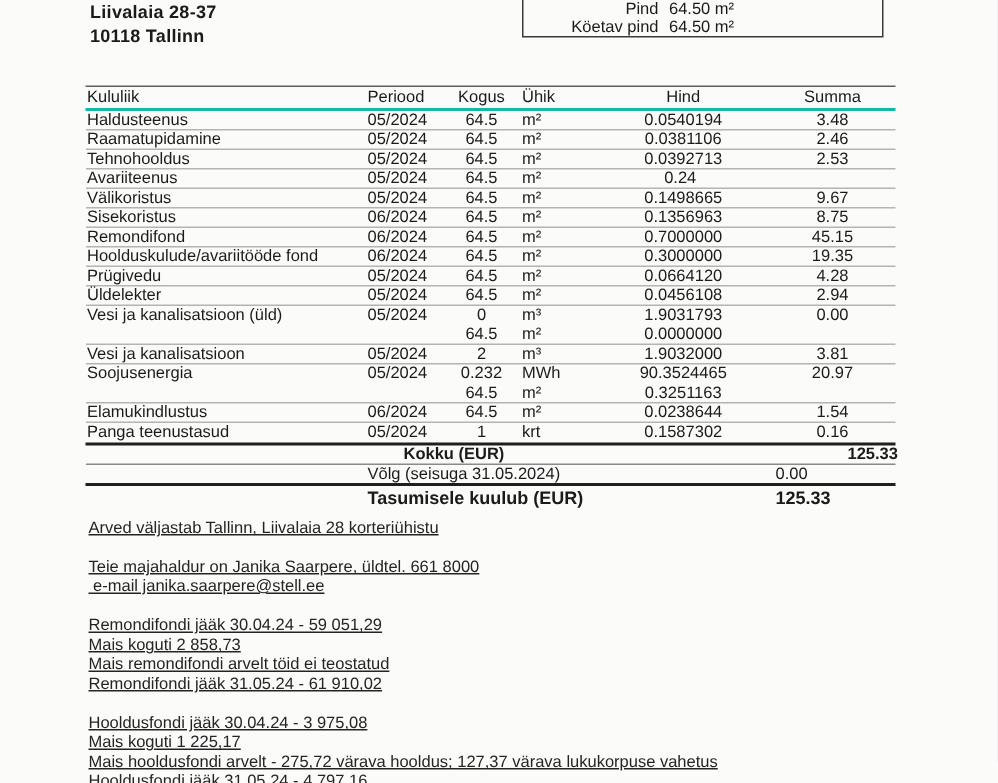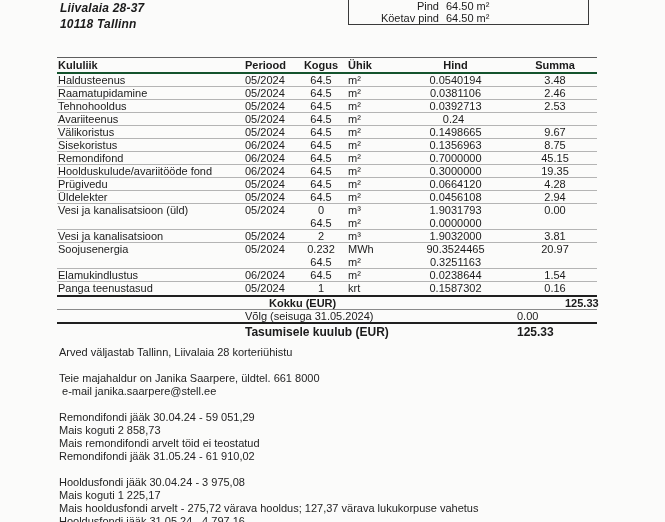--- a/index.html
+++ b/index.html
@@ -3,21 +3,21 @@
 <meta charset="utf-8">
 <style>
   html,body { margin:0; padding:0; background:#e9e9e9; }
   .page {
     position:relative; width:665px; height:522px; margin:0 auto;
     background:#fbfbfa; overflow:hidden;
     font-family:"Liberation Sans", sans-serif; color:#1b1b1b;
   }
 
   
-  .address { position:absolute; left:60px; top:1px; font-weight:bold; font-size:12px; line-height:15.5px; letter-spacing:.2px;font-style:italic; }
+  .address { position:absolute; left:60px; top:1px; font-weight:bold; font-size:12px; line-height:15.5px; letter-spacing:.2px; }
 
   
   .info-box {
     position:absolute; left:348px; top:-12px; width:241px; height:37px;
     border:1px solid #3a3a3a; box-sizing:border-box; padding-top:12px;
     font-size:11px; line-height:11.5px; background:#fbfbfa;
   }
   .info-row { display:flex; }
   .info-label { width:90px; text-align:right; }
   .info-value { margin-left:7px; }
@@ -26,40 +26,40 @@
   .table { position:absolute; left:57px; top:57px; width:540px; font-size:11px; }
   .tline {
     display:grid;
     grid-template-columns:188px 55px 42px 6px 46px 123px 80px;
     height:13px; line-height:13px; white-space:nowrap;
   }
   .c-kululiik { padding-left:1px; }
   .c-kogus, .c-hind, .c-summa { text-align:center; }
   .c-summa { padding-right:4px; box-sizing:border-box; }
   .thead {
-    border-top:1px solid #5e5e5e; border-bottom:2px solid #14532d;
-    font-weight:bold;
+    border-top:1px solid #5e5e5e; border-bottom:2px solid #14b8a6;
+    font-weight:normal;
   }
   .thead .tline { height:14px; line-height:14px; }
   .trow { box-shadow: inset 0 -1px 0 #b4b4b4; }
   .trow:last-child { box-shadow:none; }
 
   .totals { border-top:2px solid #1f1f1f; }
   .trow-total {
     display:grid; grid-template-columns:188px 272px 80px;
     height:13px; line-height:13px; white-space:nowrap;
   }
   .trow-total .t-value { text-align:left; padding-right:4px; box-sizing:border-box; }
   .row-kokku { font-weight:bold; box-shadow: inset 0 -1px 0 #8a8a8a; gap: 24px; }
   .row-volg { height:12px; line-height:12px; }
   .row-due { border-top:2px solid #1f1f1f; font-weight:bold; font-size:12px; height:16px; line-height:16px; }
 
   
   .footer { position:absolute; left:59px; top:346px; font-size:11px; line-height:13px; color:#242424; width:580px; }
-  .fpara { margin-top:13px; white-space:pre-wrap; }
+  .fpara { margin-top:13px; white-space:pre-wrap;text-decoration:underline; }
   .fpara:first-child { margin-top:0; }
 </style>
 </head>
 <body>
 
 <div class="page">
 
   <div class="address">
     <div>Liivalaia 28-37</div>
     <div>10118 Tallinn</div>

